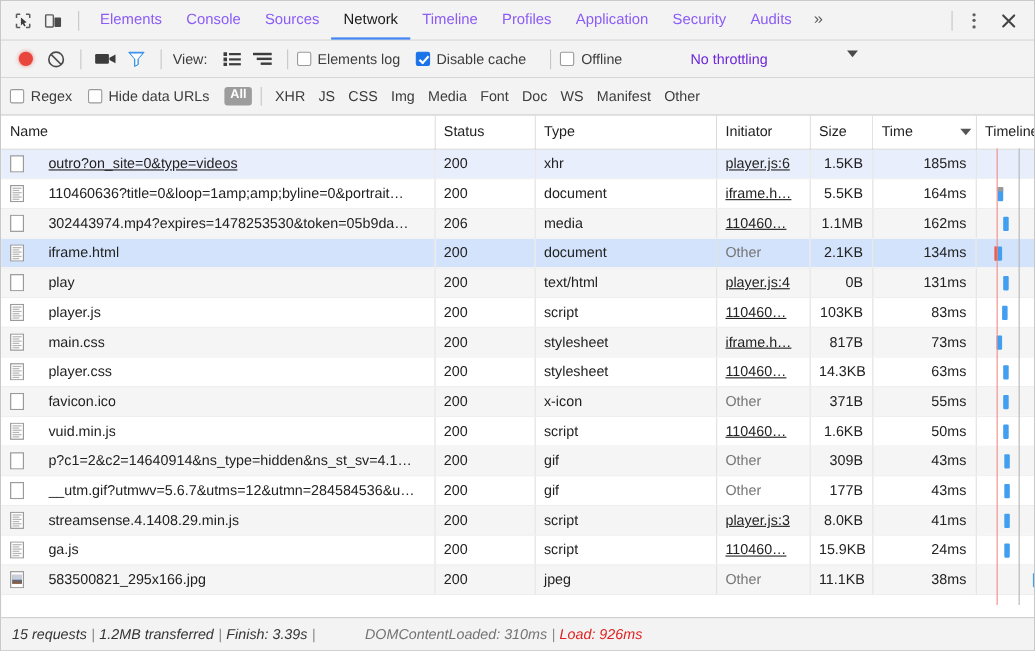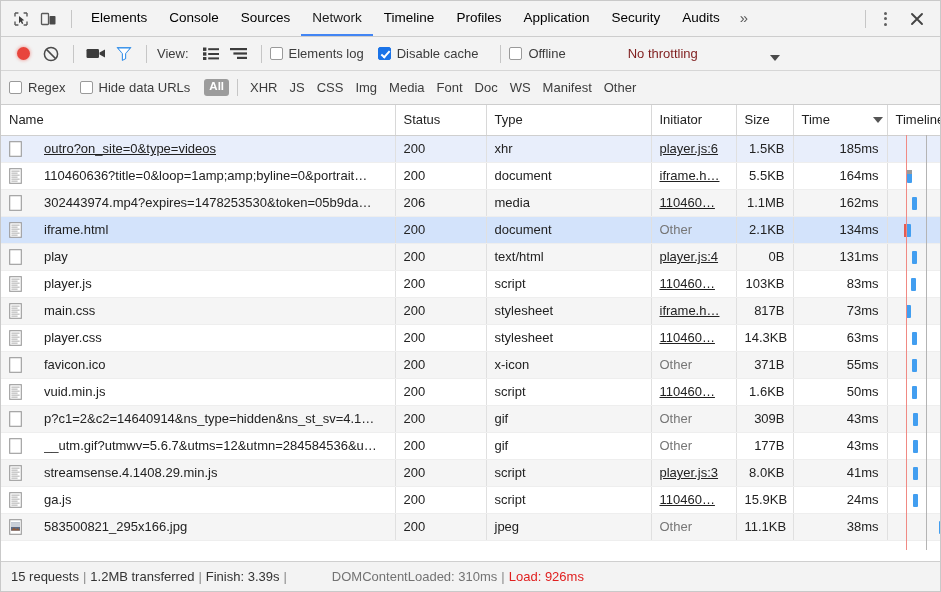--- a/index.html
+++ b/index.html
@@ -39,21 +39,21 @@
     width: 1px; height: 18px;
     background: #c6c6c6;
     margin: 0 8px;
   }
   .tabs { display: flex; align-items: center; height: 100%; }
   .tab {
     height: 100%;
     display: flex; align-items: center;
     padding: 0 11px;
     font-size: 13.5px;
-    color: #000000;
+    color: #8b5cf6;
     cursor: pointer;
     white-space: nowrap;
     border-bottom: 2px solid transparent;
   }
   .tab.selected {
     color: #1a1a1a;
     border-bottom: 2px solid #4285f4;
   }
   .tab.more { font-size: 15px; padding: 0 9px; color: #5a5a5a; }
   .tabbar-right {
@@ -116,22 +116,22 @@
   .cb.checked::after {
     content: "";
     position: absolute;
     left: 4px; top: 1px;
     width: 3px; height: 7px;
     border: solid #fff;
     border-width: 0 2px 2px 0;
     transform: rotate(42deg);
   }
   .throttle-select {
-    display: flex; align-items: flex-end;
-    font-size: 13px; color: #7f1d1d;
+    display: flex; align-items: flex-start;
+    font-size: 13px; color: #6d28d9;
     cursor: pointer;
     padding-left: 48px;
   }
   .throttle-caret {
     margin-left: 72px;
     width: 0; height: 0;
     border-left: 5px solid transparent;
     border-right: 5px solid transparent;
     border-top: 6px solid #4a4a4a;
   }
@@ -286,20 +286,21 @@
 
   
   .statusbar {
     height: 30px; min-height: 30px;
     background: #f3f3f3;
     border-top: 1px solid #cfcfcf;
     display: flex; align-items: center;
     padding-left: 10px;
     font-size: 13px;
     color: #333;
+    font-style: italic;
   }
   .sb-sep { margin: 0 4px; color: #8a8a8a; }
   .sb-dcl { color: #737373; padding-left: 41px; }
   .sb-load { color: #e02020; }
 </style>
 </head>
 <body>
 
 <div id="app">
 

